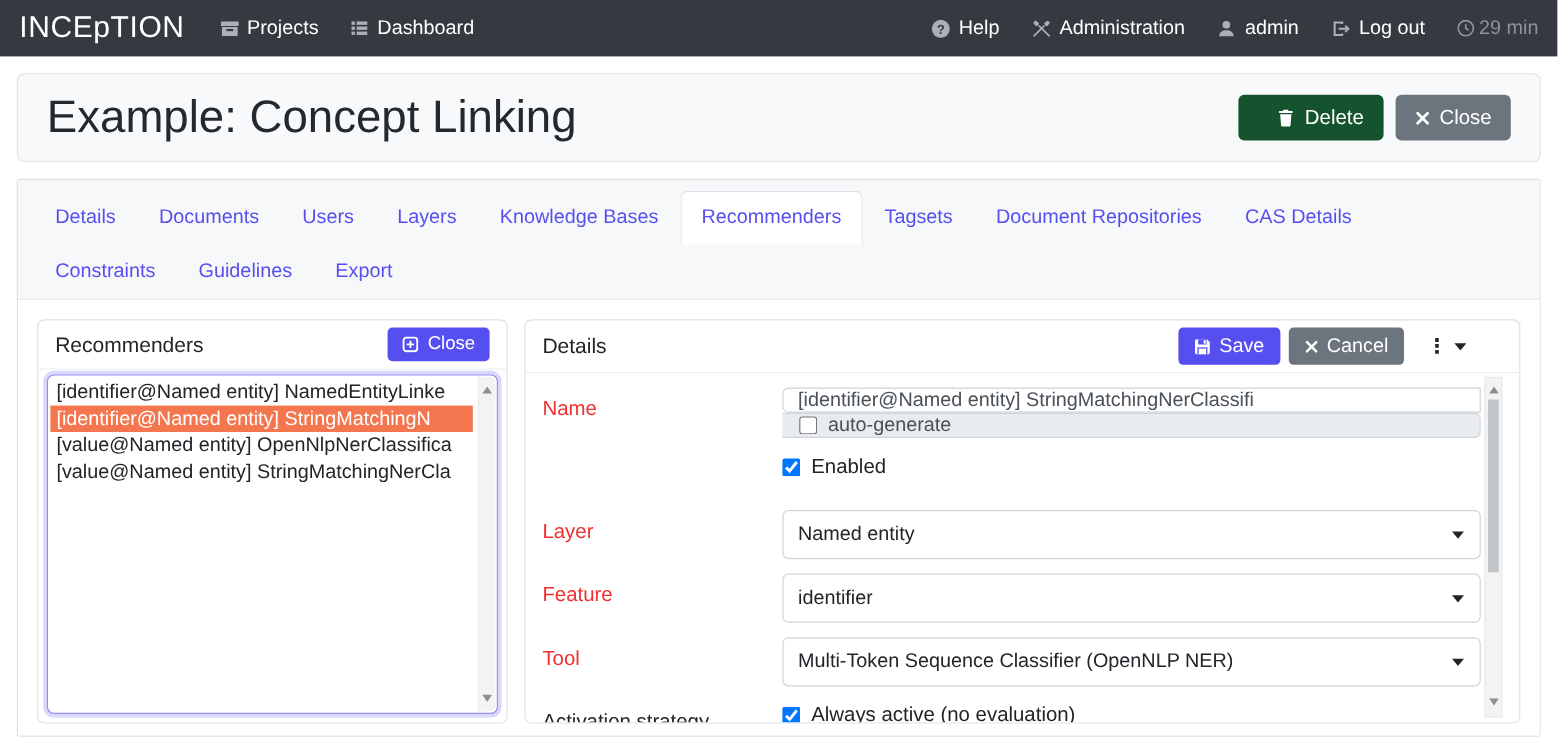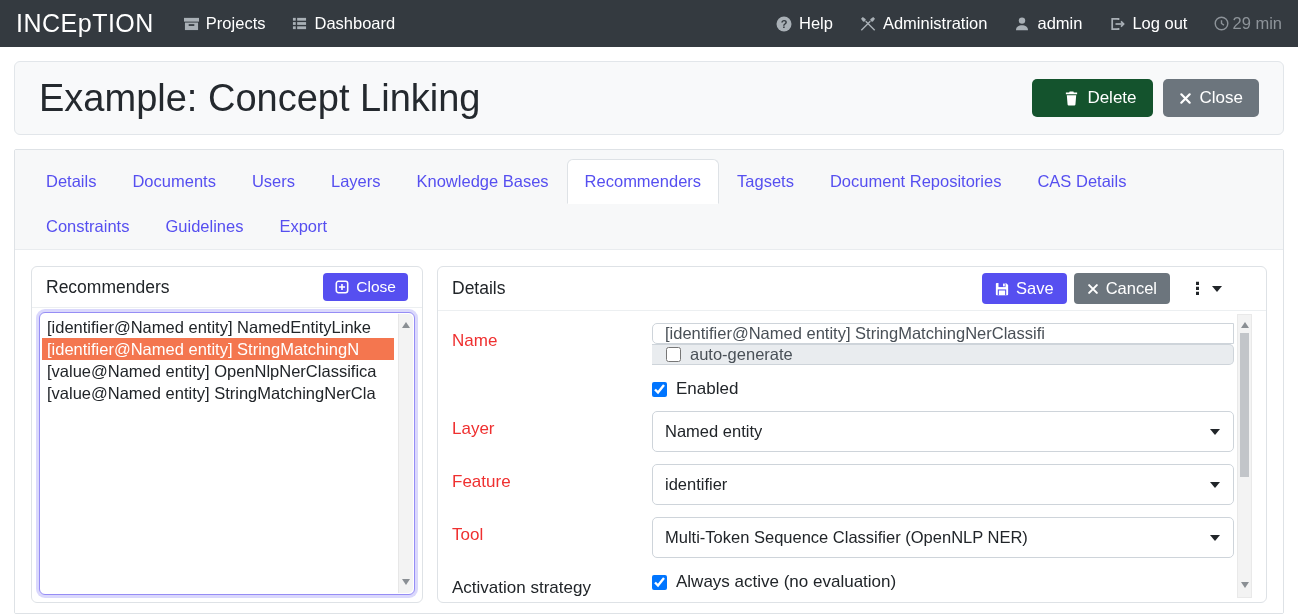--- a/index.html
+++ b/index.html
@@ -294,21 +294,21 @@
               <div class="input-group">
                 <input class="form-input" type="text" value="[identifier@Named entity] StringMatchingNerClassifi" style="">
                 <div class="addon">
                   <input type="checkbox" style="">
                   <span>auto-generate</span>
                 </div>
               </div>
             </div>
           </div>
 
-          <div class="frow" style="margin-bottom:12px;">
+          <div class="frow" style="margin-bottom:26px;">
             <div class="flabel"></div>
             <div class="fctrl">
               <label class="check-row tight">
                 <input type="checkbox" checked="" style="">
                 <span>Enabled</span>
               </label>
             </div>
           </div>
 
           <div class="frow">

